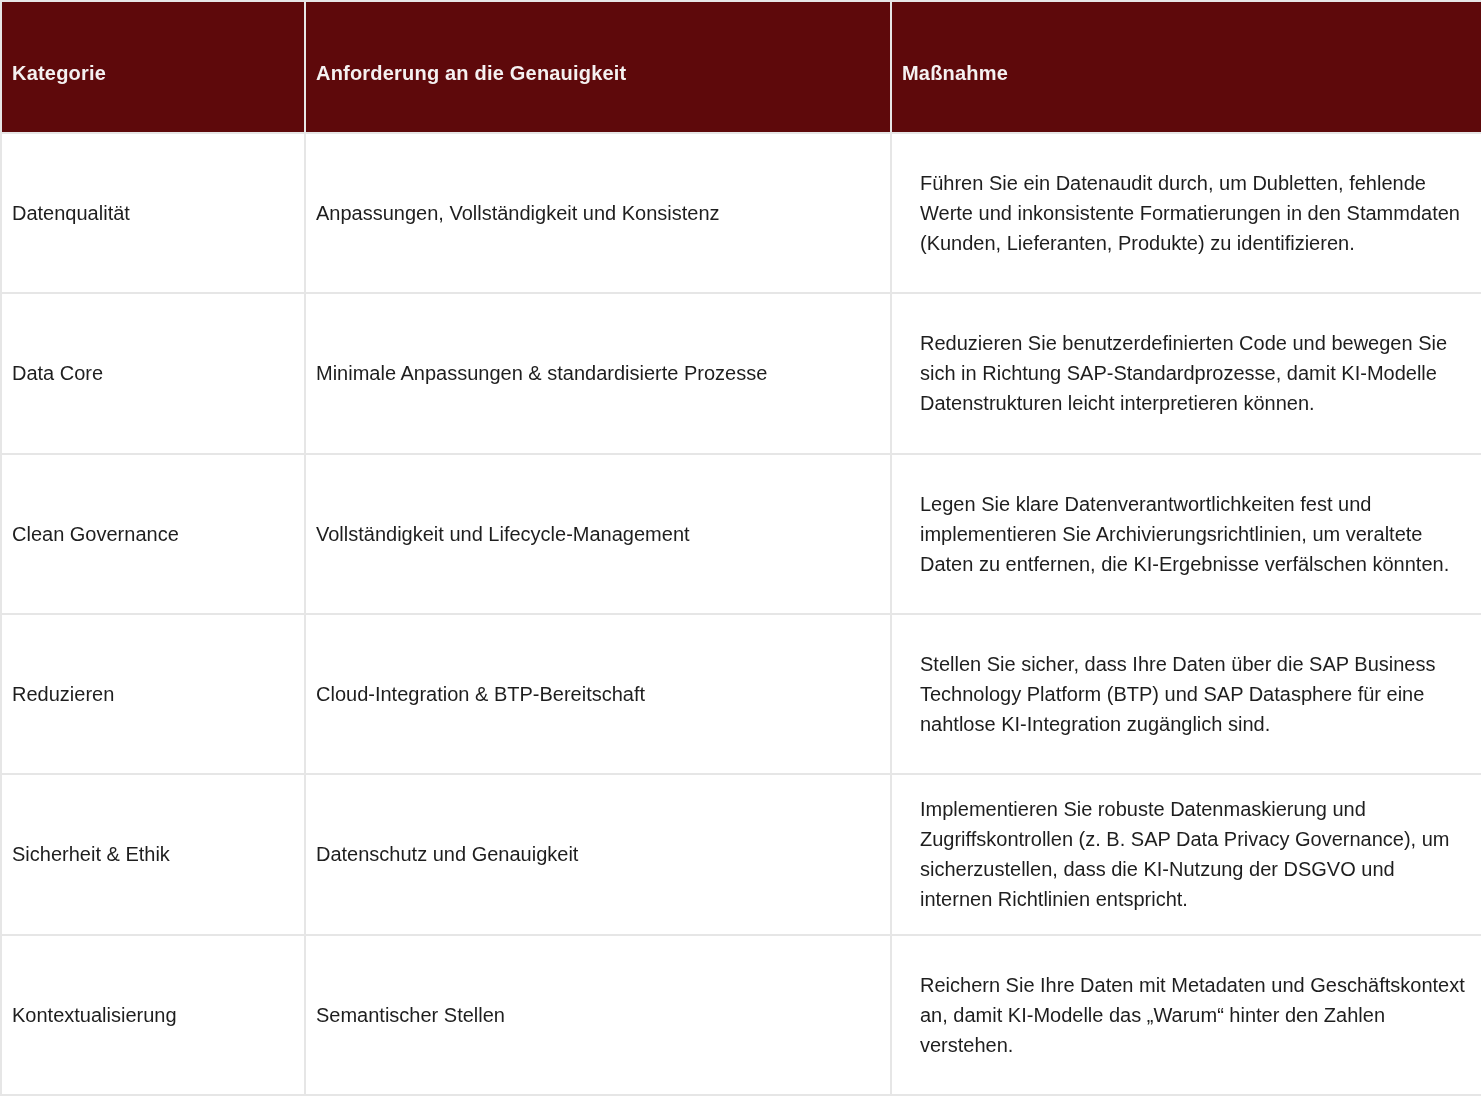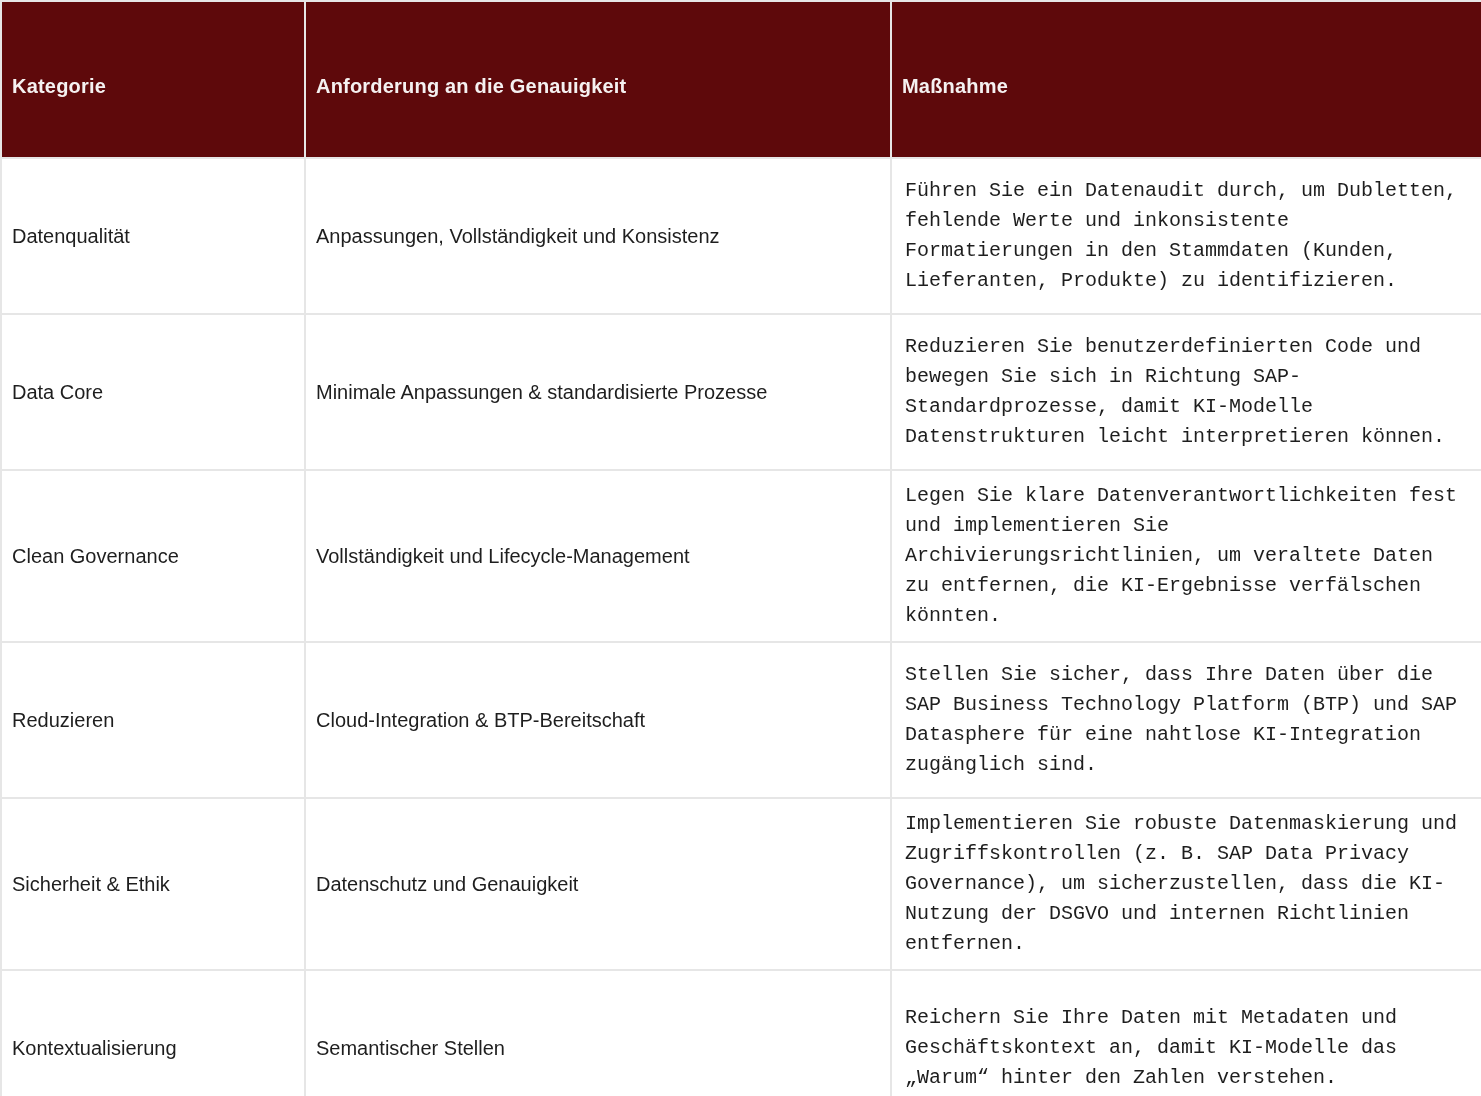--- a/index.html
+++ b/index.html
@@ -29,36 +29,35 @@
     border: 2px solid #e6e6e6;
     vertical-align: middle;
     text-align: left;
     box-sizing: border-box;
   }
   table.readiness-table thead th {
     background: #5e090b;
     color: #f5f1f1;
     font-weight: bold;
     font-size: 20px;
-    height: 157px;
+    height: 132px;
     padding: 23px 14px 10px 10px;
     letter-spacing: 0.2px;
   }
   table.readiness-table tbody td {
     background: #ffffff;
     color: #1e1e1e;
     font-size: 20px;
     line-height: 30px;
     height: 156px;
     padding: 10px 14px 10px 10px;
   }
   table.readiness-table tbody td.cell-massnahme {
-    padding-left: 13px;
+    padding-left: 28px;
     padding-right: 16px;
-    font-family: Liberation Mono, monospace;
   }
 </style>
 </head>
 <body>
 
 <div class="table-wrap">
   <table class="readiness-table">
     <colgroup>
       <col class="col-kategorie">
       <col class="col-anforderung">
@@ -88,21 +87,21 @@
         <td class="cell-massnahme">Legen Sie klare Datenverantwortlichkeiten fest und implementieren Sie Archivierungsrichtlinien, um veraltete Daten zu entfernen, die KI-Ergebnisse verfälschen könnten.</td>
       </tr>
       <tr>
         <td class="cell-kategorie">Reduzieren</td>
         <td class="cell-anforderung">Cloud-Integration &amp; BTP-Bereitschaft</td>
         <td class="cell-massnahme">Stellen Sie sicher, dass Ihre Daten über die SAP Business Technology Platform (BTP) und SAP Datasphere für eine nahtlose KI-Integration zugänglich sind.</td>
       </tr>
       <tr>
         <td class="cell-kategorie">Sicherheit &amp; Ethik</td>
         <td class="cell-anforderung">Datenschutz und Genauigkeit</td>
-        <td class="cell-massnahme">Implementieren Sie robuste Datenmaskierung und Zugriffskontrollen (z. B. SAP Data Privacy Governance), um sicherzustellen, dass die KI-Nutzung der DSGVO und internen Richtlinien entfernen.</td>
+        <td class="cell-massnahme">Implementieren Sie robuste Datenmaskierung und Zugriffskontrollen (z. B. SAP Data Privacy Governance), um sicherzustellen, dass die KI-Nutzung der DSGVO und internen Richtlinien entspricht.</td>
       </tr>
       <tr>
         <td class="cell-kategorie">Kontextualisierung</td>
         <td class="cell-anforderung">Semantischer Stellen</td>
         <td class="cell-massnahme">Reichern Sie Ihre Daten mit Metadaten und Geschäftskontext an, damit KI-Modelle das „Warum“ hinter den Zahlen verstehen.</td>
       </tr>
     </tbody>
   </table>
 </div>
 

